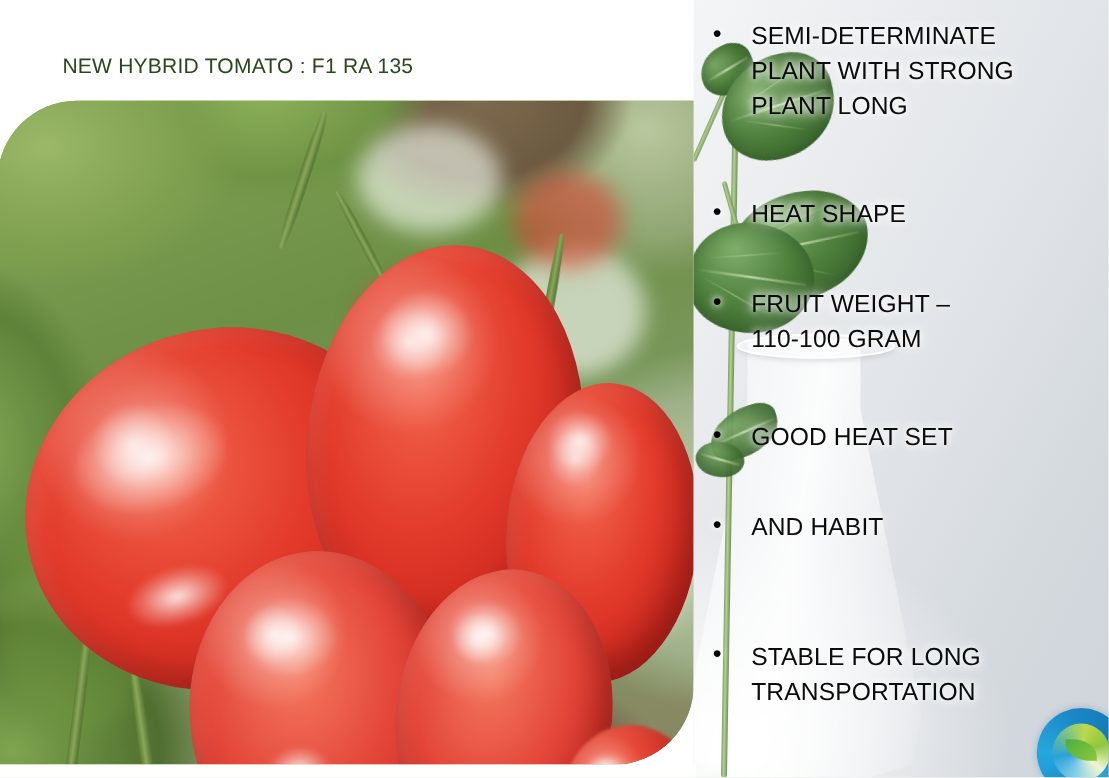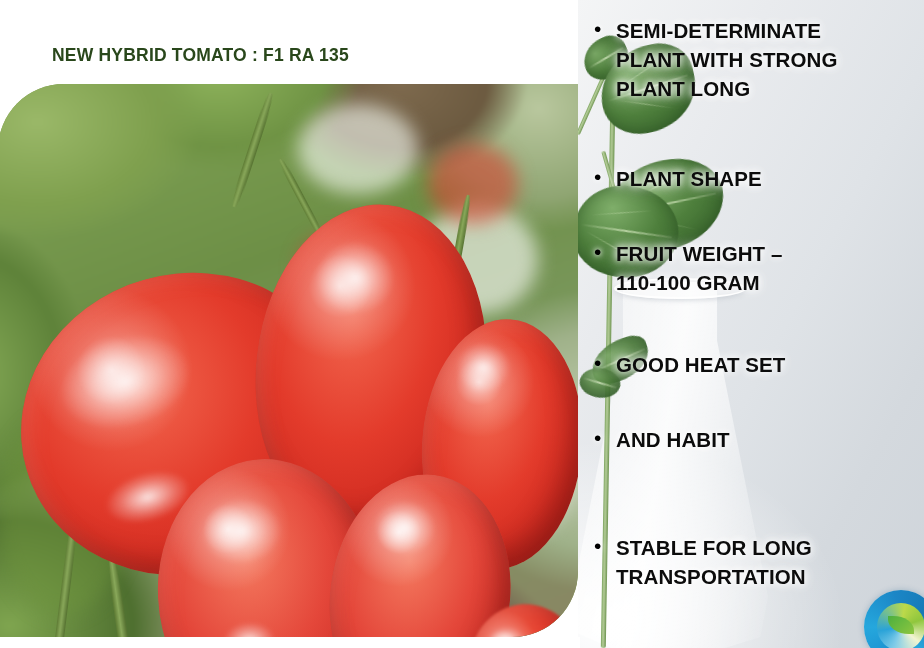--- a/index.html
+++ b/index.html
@@ -14,21 +14,21 @@
     background:#ffffff;
   }
 
   
   #left-panel{
     position:absolute;left:0;top:0;width:580px;height:648px;
     background:#ffffff;
   }
   #slide-title{
     position:absolute;left:52px;top:45px;
-    font-size:17.5px;font-weight:bold;letter-spacing:.2px;
+    font-size:17.5px;font-weight:normal;letter-spacing:.2px;
     color:#29471b;
     white-space:nowrap;
     z-index:9;
   }
 
   
   #tomato-photo{
     position:absolute;left:-2px;top:84px;width:580px;height:553px;
     border-radius:66px 0 66px 0;
     overflow:hidden;
@@ -125,23 +125,24 @@
     position:absolute;left:16px;width:330px;
     display:flex;align-items:flex-start;
   }
   .bullet-dot{
     flex:0 0 auto;width:22px;
     color:#000;font-size:21px;line-height:26px;
     text-align:left;
     text-shadow:0 0 5px rgba(255,255,255,.95),0 0 9px rgba(255,255,255,.85);
   }
   .bullet-text{
-    font-size:20.5px;font-weight:bold;line-height:29px;
+    font-size:20.5px;font-weight:normal;line-height:29px;
     color:#0c0c0c;letter-spacing:.1px;
     text-shadow:0 0 6px rgba(255,255,255,.96),0 0 11px rgba(255,255,255,.9),0 0 16px rgba(255,255,255,.7);
+    margin-left:10px;
   }
 
   
   #logo{
     position:absolute;right:-14px;bottom:-16px;width:74px;height:74px;
     border-radius:50%;
     background:
       conic-gradient(from 200deg,#1a8fcf 0deg,#25a7dd 70deg,#1b86c6 150deg,#1579b6 220deg,#2ba6dc 300deg,#1a8fcf 360deg);
     box-shadow:0 0 6px rgba(0,80,130,.25);
     z-index:8;
@@ -265,21 +266,21 @@
         <div class="bullet-text">
           <div class="indent-first">SEMI-DETERMINATE</div>
           <div>PLANT WITH STRONG</div>
           <div>PLANT LONG</div>
         </div>
       </div>
 
       <div class="bullet-row" style="top:164px;">
         <div class="bullet-dot">•</div>
         <div class="bullet-text">
-          <div class="indent-first">PLANT SHAPE</div>
+          <div class="indent-first">HEAT SHAPE</div>
         </div>
       </div>
 
       <div class="bullet-row" style="top:239px;">
         <div class="bullet-dot">•</div>
         <div class="bullet-text">
           <div class="indent-first">FRUIT WEIGHT –</div>
           <div>110-100 GRAM</div>
         </div>
       </div>

